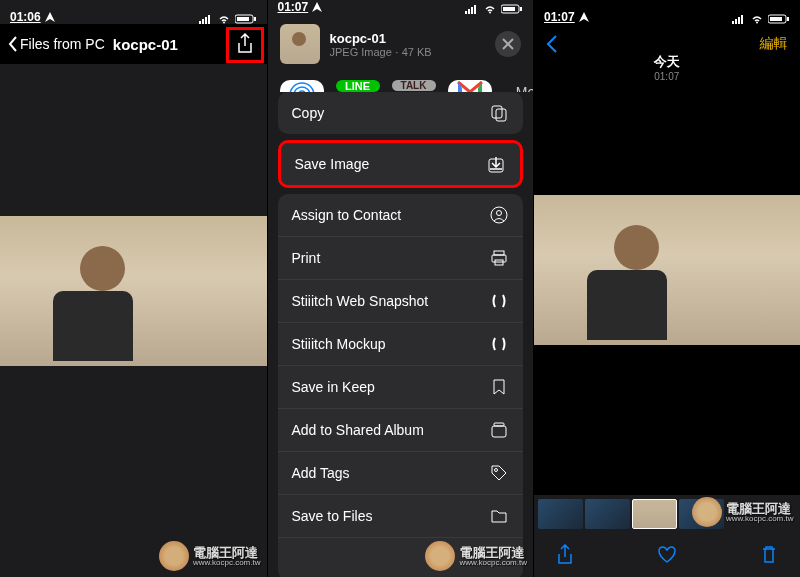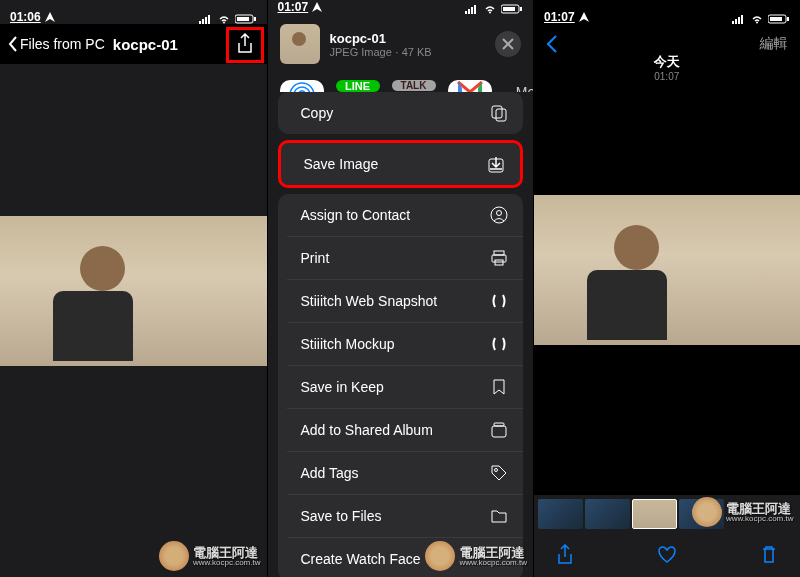--- a/index.html
+++ b/index.html
@@ -37,32 +37,32 @@
 .app-icon { width: 44px; height: 44px; border-radius: 10px; display: flex; align-items: center; justify-content: center; font-size: 18px; font-weight: bold; }
 .app-airdrop { background: #fff; }
 .app-line { background: #00c300; color: #fff; font-size: 11px; }
 .app-kakao { background: #a3a3a3; color: #3c1e1e; font-size: 10px; }
 .app-gmail { background: #fff; }
 .app-me { background: #fff; }
 .app-label { font-size: 14px; color: #ccc; white-space: nowrap; }
 
 .action-list { padding: 0 10px; display: flex; flex-direction: column; gap: 6px; }
 .action-group { background: #2c2c2e; border-radius: 10px; overflow: hidden; }
-.action-item { display: flex; align-items: center; justify-content: space-between; padding: 11px 14px; font-size: 14px; color: #fff; margin-left: 9px; }
+.action-item { display: flex; align-items: center; justify-content: space-between; padding: 11px 14px; font-size: 14px; color: #fff; }
 .action-group .action-item + .action-item { border-top: 1px solid #3a3a3c; }
 .action-icon { width: 20px; height: 20px; display: flex; align-items: center; justify-content: center; color: #fff; }
 .save-highlight { border: 3px solid #ff0000; box-sizing: border-box; }
 
 
 .nav3 { height: 40px; display: flex; align-items: center; justify-content: space-between; padding: 0 12px; background: #000; }
 .nav3-center { text-align: center; position: absolute; left: 50%; transform: translateX(-50%); }
 .nav3-title { font-size: 13px; font-weight: 600; margin-top: 46px; }
 .nav3-sub { font-size: 10px; color: #888; }
 .nav3-back { color: #0a84ff; font-size: 20px; }
-.nav3-edit { color: #a3a3a3; font-size: 14px; }
+.nav3-edit { color: #eab308; font-size: 14px; }
 
 .photo3 { flex: 1; background: #000; display: flex; align-items: center; justify-content: center; }
 .photo3-img { width: 100%; height: 150px; background: linear-gradient(to bottom, #c8b89a 0%, #d8cab0 40%, #b8a890 100%); position: relative; margin-top: -20px; }
 .photo3-img::before { content: ""; position: absolute; left: 30%; top: 20%; width: 45px; height: 45px; background: #8a6a4a; border-radius: 50%; }
 .photo3-img::after { content: ""; position: absolute; left: 20%; top: 50%; width: 80px; height: 70px; background: #2a2a2a; border-radius: 10px 10px 0 0; }
 
 .thumb-strip { height: 38px; background: #1c1c1e; display: flex; align-items: center; padding: 0 4px; gap: 2px; overflow: hidden; }
 .thumb-strip .t { width: 45px; height: 30px; background: linear-gradient(135deg, #2a4a6a, #1a2a3a); border-radius: 2px; flex-shrink: 0; }
 .thumb-strip .t.sel { border: 1.5px solid #fff; background: linear-gradient(to bottom, #c8b89a, #b8a890); }
 
@@ -299,21 +299,20 @@
       </div>
       <div class="action-item">
         <span>Save to Files</span>
         <span class="action-icon">
             <svg width="18" height="16" viewBox="0 0 18 16">
               <path d="M2 3 H7 L9 5 H16 V14 H2 Z" stroke="#fff" fill="none"></path>
             </svg>
           </span>
       </div>
       <div class="action-item">
-        <span>Create Watch Face</span>
         <span class="action-icon"></span>
       </div>
     </div>
   </div>
   <div class="watermark">
     <div class="wm-logo"></div>
     <div class="wm-text">
       <span class="wm-text-main">電腦王阿達</span>
       <span class="wm-text-sub">www.kocpc.com.tw</span>
     </div>

